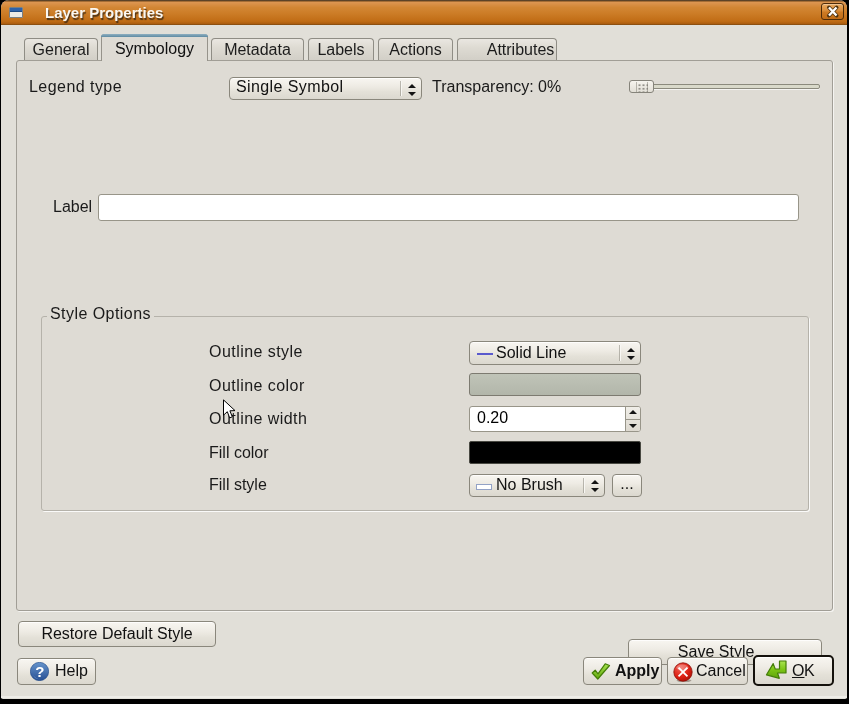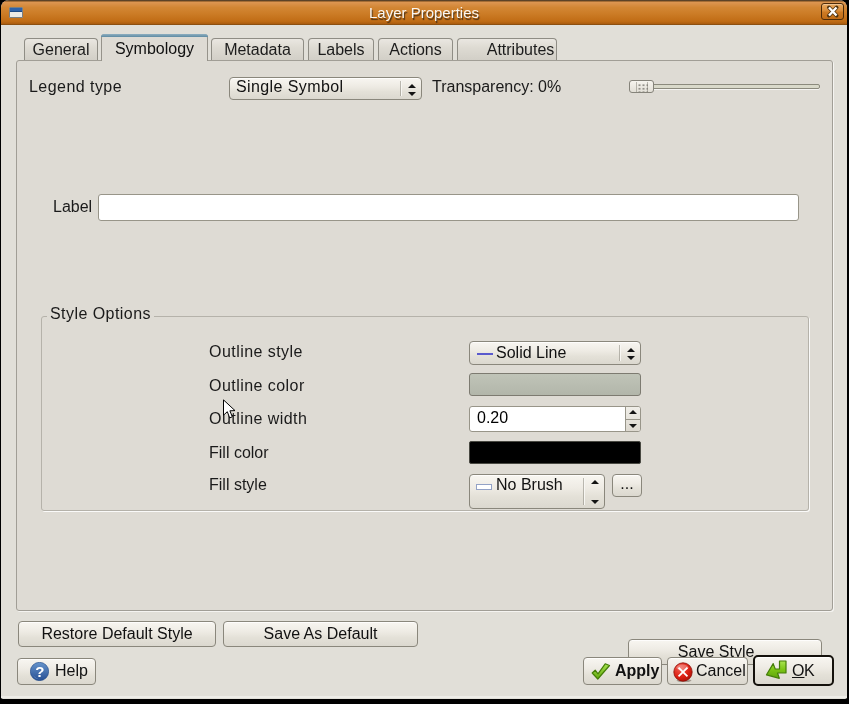--- a/index.html
+++ b/index.html
@@ -11,21 +11,21 @@
 }
 #bevel { position:absolute; left:0; right:0; bottom:1px; height:2px; background:#eeede8; }
 
 #titlebar {
   position:absolute; left:0; top:0; width:100%; height:25px;
   border-radius:8px 8px 0 0;
   background:linear-gradient(180deg,#2e2b26 0,#8a5a28 1px,#dc9550 2.5px,#d28634 30%,#cc7c26 55%,#c06c15 85%,#ae5f10 94%,#7c4810 100%);
 }
 #titleicon { position:absolute; left:8px; top:7px; width:14px; height:11px; background:#eceae6; border:1px solid #777f85; border-radius:1px; }
 #titleicon::before { content:""; position:absolute; left:0; top:0; right:0; height:3px; background:#2e62a9; border-bottom:1px solid #1d4a85; }
-#title { position:absolute; left:0; right:0; top:4px; text-align:center; font-size:15px; font-weight:normal; color:#faf7f2; text-shadow:1px 2px 1px rgba(62,42,20,0.9); }
+#title { position:absolute; left:0; right:0; top:4px; font-size:15px; font-weight:bold; color:#faf7f2; text-shadow:1px 2px 1px rgba(62,42,20,0.9);padding-left:44px; }
 #closebtn {
   position:absolute; right:3px; top:3px; width:23px; height:17px;
   border:1px solid #4e2c09; border-radius:3px;
   background:linear-gradient(180deg,#e8a960 0,#d88c3a 45%,#cc7a24 55%,#c06c16 100%);
   box-shadow:inset 0 1px 0 rgba(255,255,255,0.35);
 }
 
 .tab {
   position:absolute; top:38px; height:22px;
   background:linear-gradient(180deg,#eae7e1 0,#dedbd3 40%,#d2cfc7 100%);
@@ -134,37 +134,36 @@
       <div style="position:absolute;left:0;right:0;top:50%;height:1px;background:#989589;"></div>
       <div class="arr-up" style="left:3px;top:3px;"></div>
       <div class="arr-dn" style="left:3px;bottom:3px;"></div>
     </div>
   </div>
 
   <div class="lbl" style="left:208px;top:444px;">Fill color</div>
   <div style="position:absolute;left:468px;top:441px;width:172px;height:23px;border:1px solid #494942;border-radius:2px;background:#000;"></div>
 
   <div class="lbl" style="left:208px;top:476px;">Fill style</div>
-  <div class="combo" style="left:468px;top:474px;width:136px;height:35px;text-align:right;">
+  <div class="combo" style="left:468px;top:474px;width:136px;height:23px;text-align:right;">
     <svg width="16" height="6" viewBox="0 0 16 6" style="position:absolute;left:6px;top:8.5px;">
         <rect x="0.5" y="0.5" width="15" height="5" fill="#ffffff" stroke="#93a2c6" stroke-width="1"></rect>
       </svg>
     <span style="position:absolute;left:26px;top:0;line-height:20px;">No Brush</span>
     <div class="sep" style="right:19px;"></div>
     <div class="arr-up" style="right:5px;top:5px;"></div>
     <div class="arr-dn" style="right:5px;bottom:4px;"></div>
   </div>
   <div class="pushbtn" style="left:611px;top:474px;width:30px;height:23px;line-height:17px;">...</div>
 
   <svg width="13" height="21" viewBox="0 0 13 21" style="position:absolute;left:222px;top:399px;z-index:9;">
     <path d="M0.5 0.9 L0.5 16.2 L4.3 12.7 L6.7 18.9 L9.3 17.8 L6.9 11.8 L12 11.6 Z" fill="#ffffff" stroke="#000000" stroke-width="1"></path>
   </svg>
 
   <div class="pushbtn" style="left:17px;top:621px;width:198px;height:26px;line-height:24px;">Restore Default Style</div>
-  <div class="pushbtn" style="left:222px;top:621px;width:195px;height:26px;line-height:24px;">Save As Default</div>
   <div class="pushbtn" style="left:627px;top:621px;width:194px;height:26px;line-height:24px;margin-top:18px;">Save Style ...</div>
 
   <div class="pushbtn" style="left:16px;top:658px;width:79px;height:27px;">
     <svg width="19" height="19" viewBox="0 0 19 19" style="position:absolute;left:12px;top:3px;">
       <defs>
           <linearGradient id="hg" x1="0" y1="0" x2="0" y2="1">
             <stop offset="0" stop-color="#6795cc"></stop>
             <stop offset="1" stop-color="#274f93"></stop>
           </linearGradient>
         </defs>

